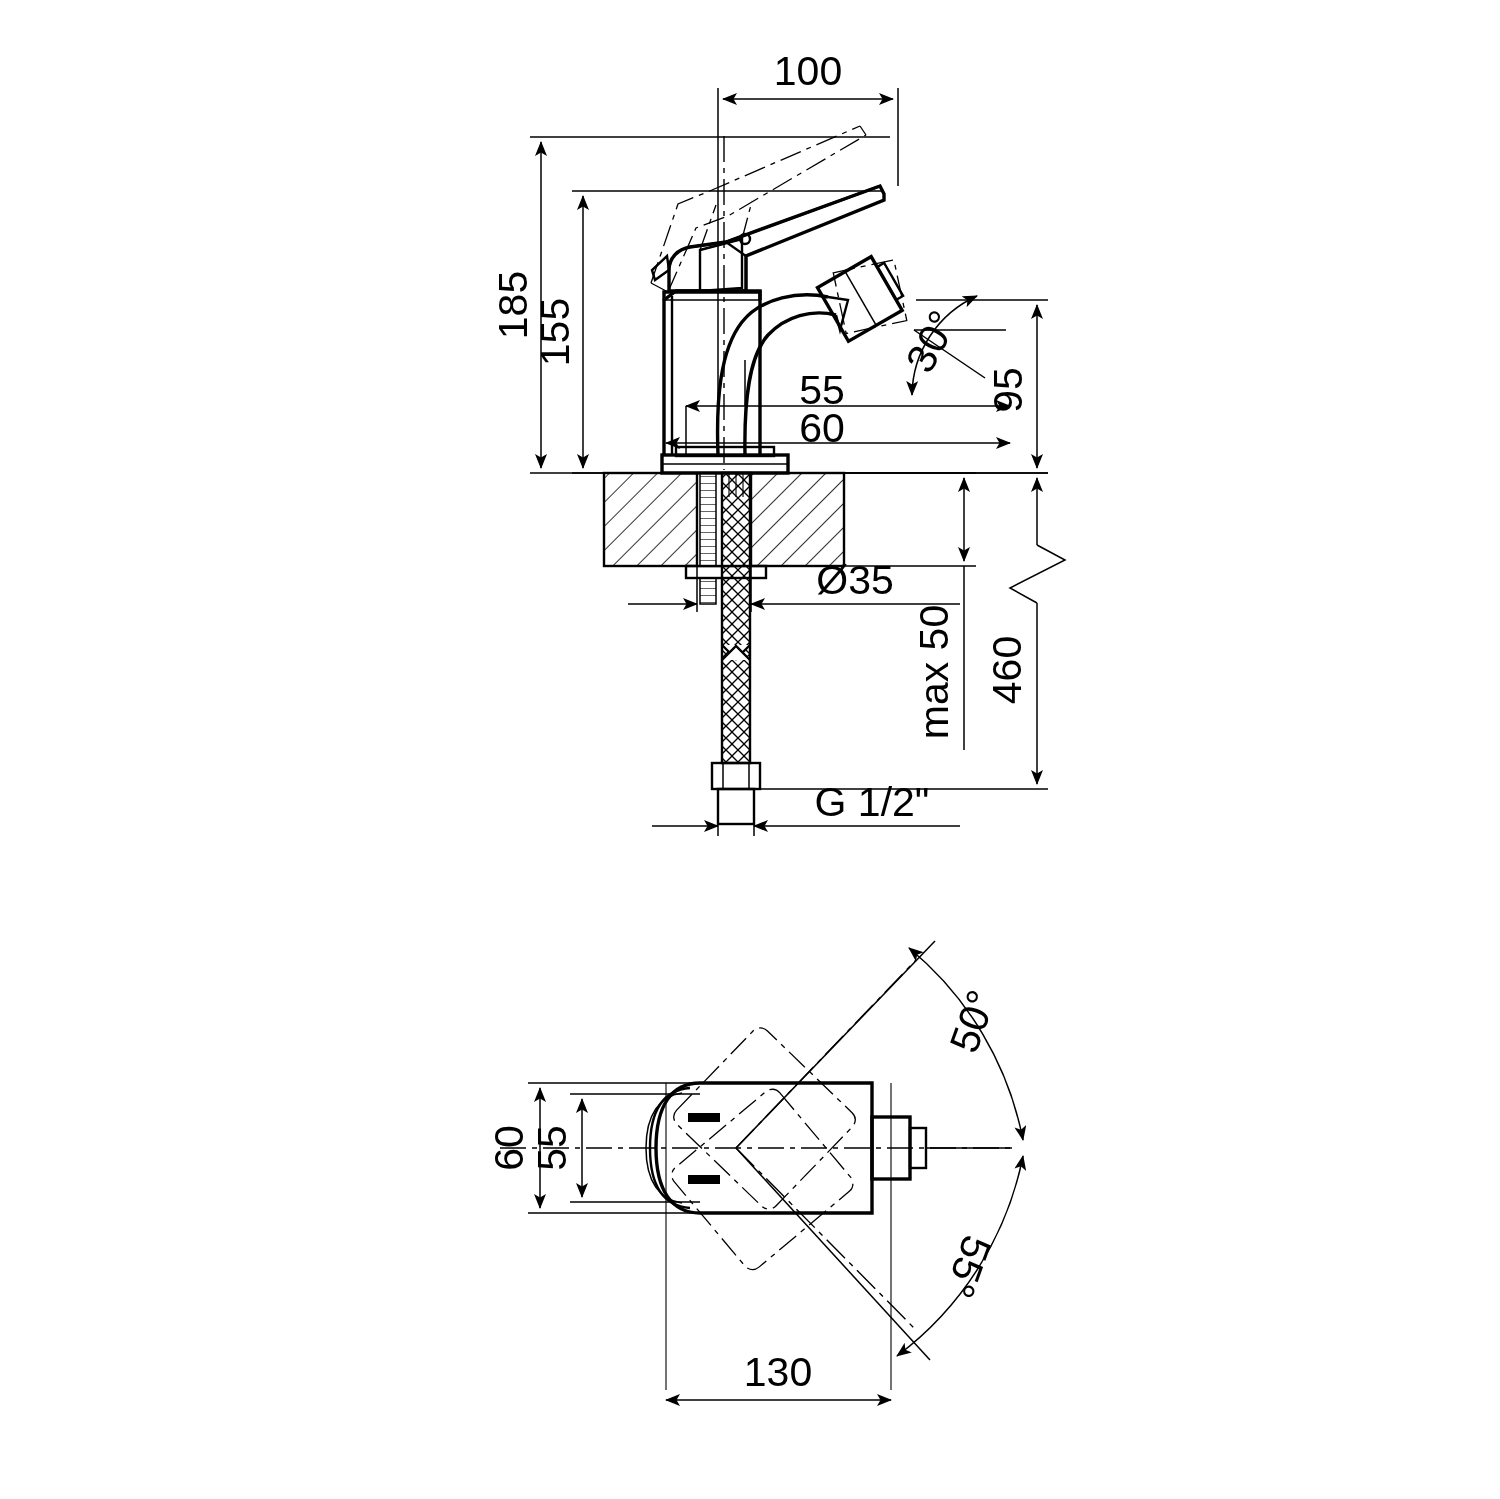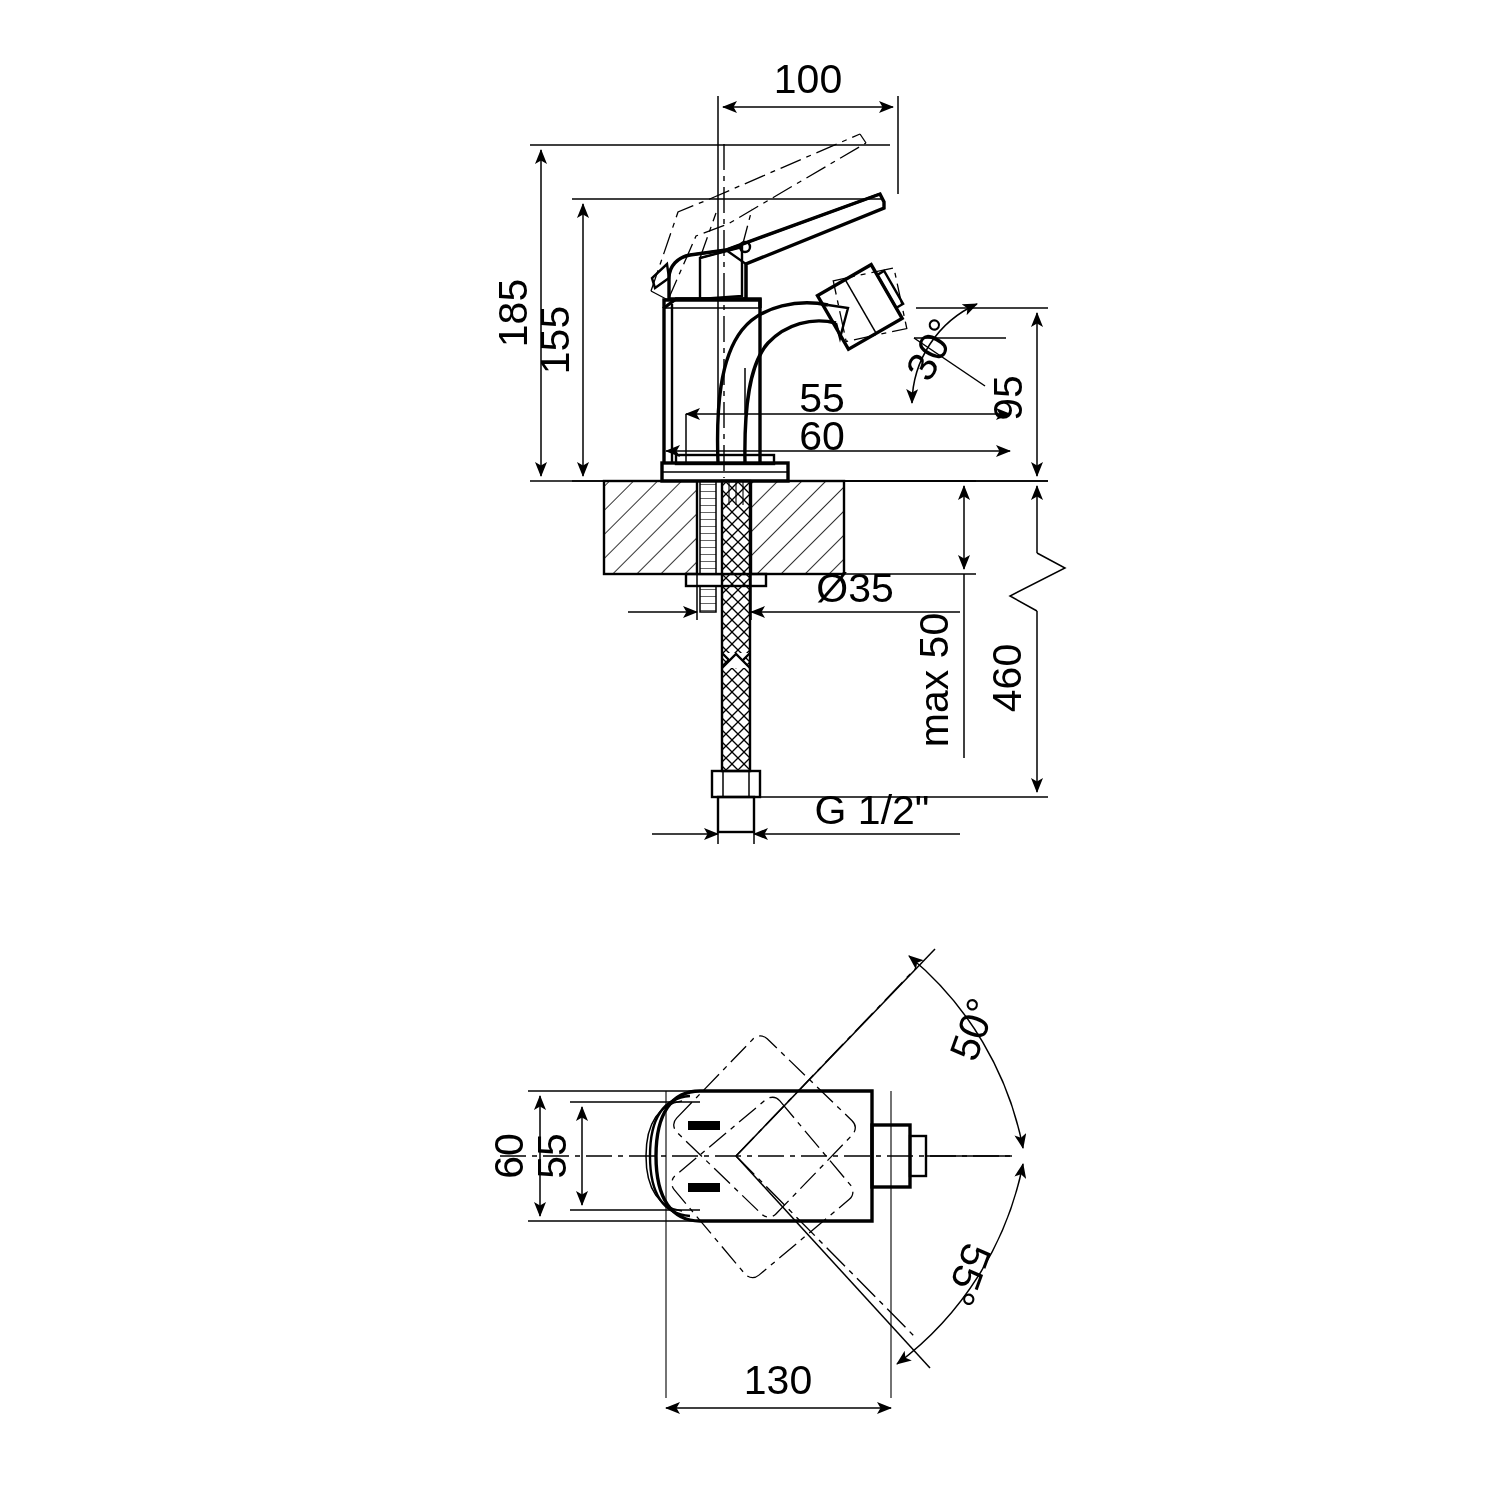--- a/index.html
+++ b/index.html
@@ -10,21 +10,21 @@
   body {
     width: 1500px;
     height: 1499px;
     font-family: "Liberation Sans", sans-serif;
     position: relative;
     overflow: hidden;
   }
   #drawing-root {
     position: absolute;
     left: 0;
-    top: 8px;
+    top: 0;
     width: 1500px;
     height: 1265px;
   }
   svg.tech-drawing {
     display: block;
     width: 1500px;
     height: 1499px;
     background: #ffffff;
   }
   .ln { stroke: #000000; fill: none; stroke-linecap: butt; }

